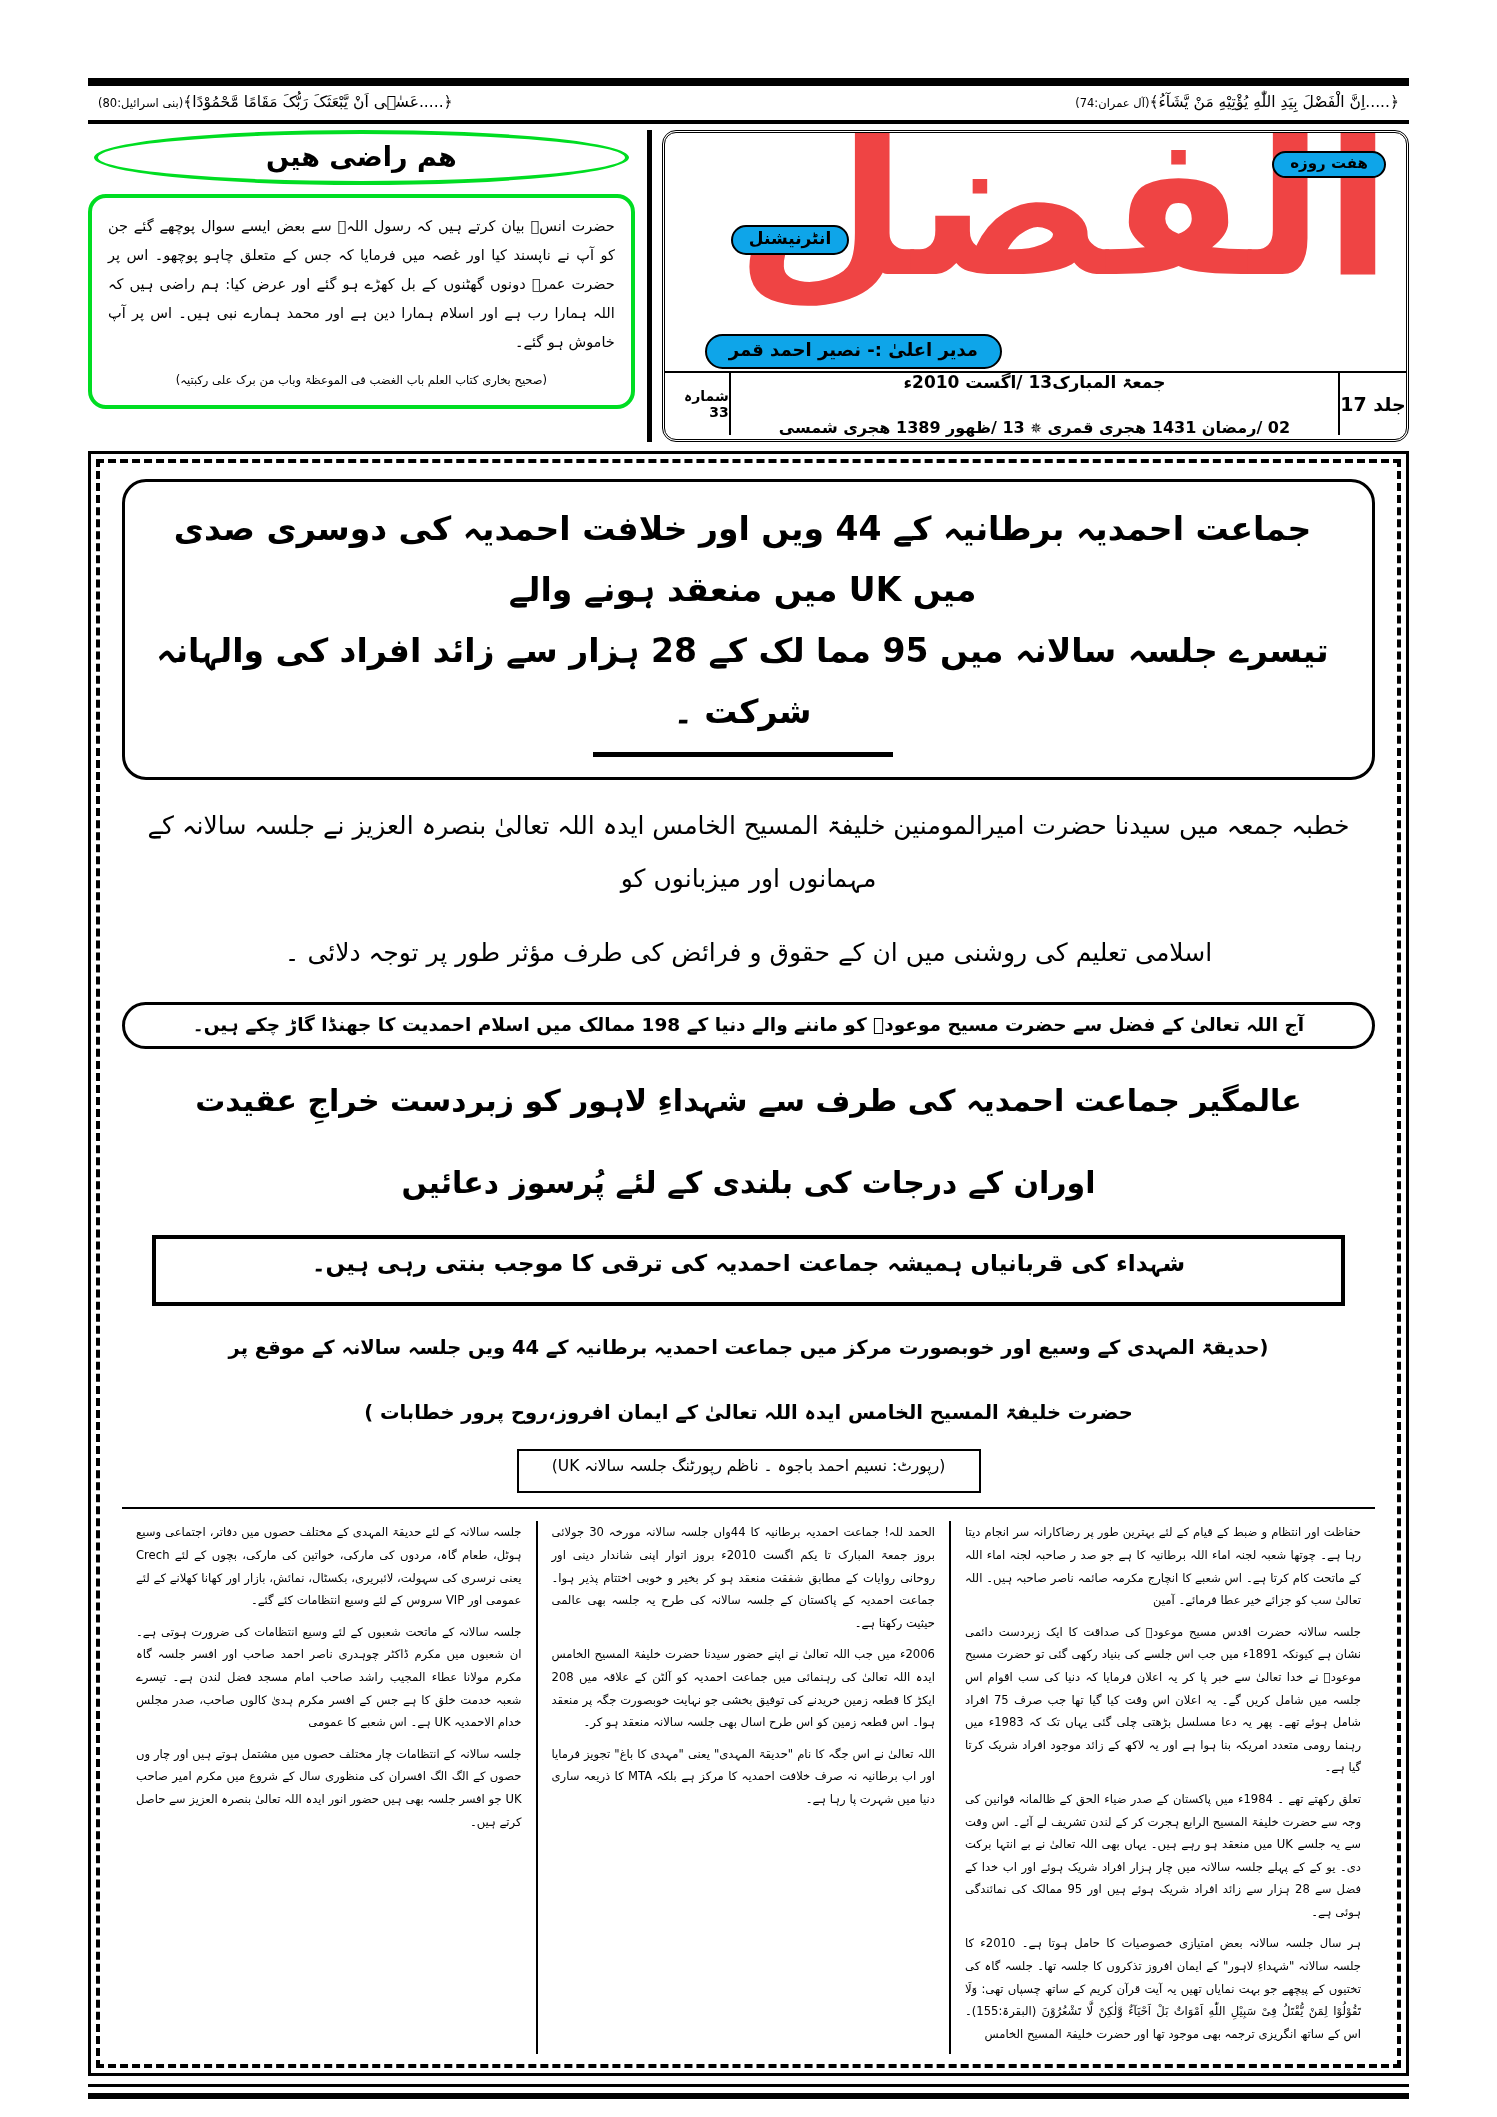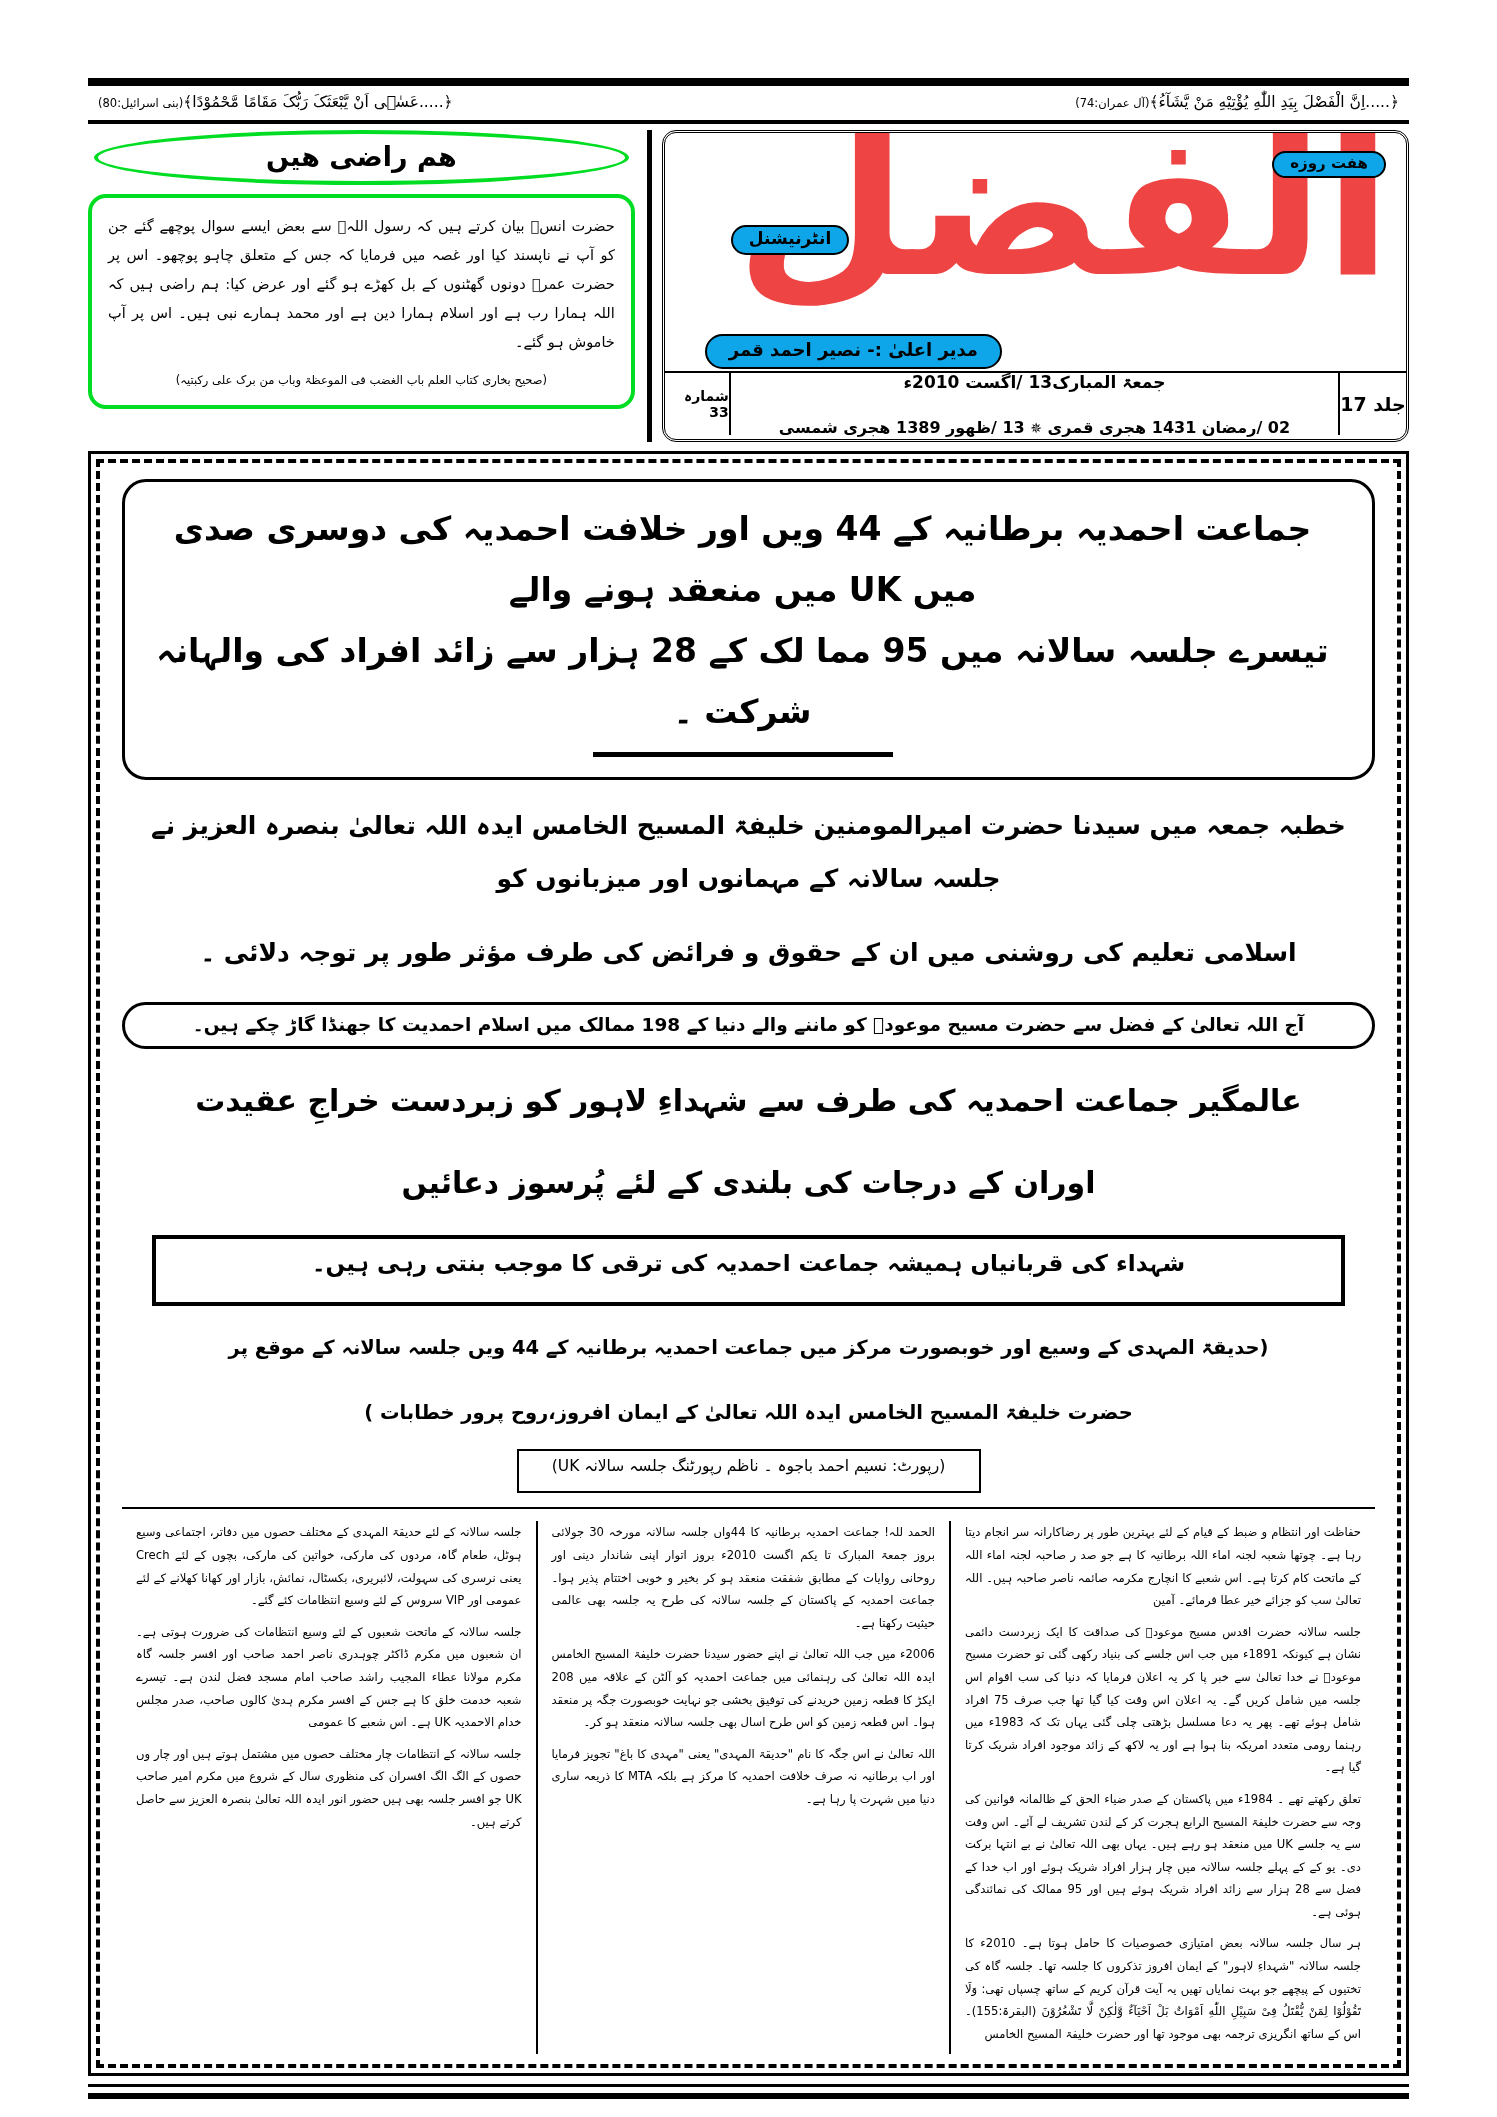--- a/index.html
+++ b/index.html
@@ -161,21 +161,21 @@
     padding:16px 36px 20px 24px;
   }
   .hl1{
     font-size:33px;font-weight:bold;line-height:1.85;
     text-align:center;
   }
   .hl-underline{
     width:300px;height:5px;background:#000;margin:10px auto 0 auto;
   }
   .hl2{
-    font-size:25px;font-weight:bold;line-height:2.1;
+    font-size:25px;font-weight:normal;line-height:2.1;
     text-align:center;margin:20px 0 22px 0;
   }
   .hl-strip{
     border:3px solid #000;border-radius:30px;
     text-align:center;font-size:18.5px;font-weight:bold;
     padding:9px 18px 11px 18px;
     letter-spacing:0.3px;
   }
   .hl3{
     font-size:30px;font-weight:bold;line-height:2.0;

